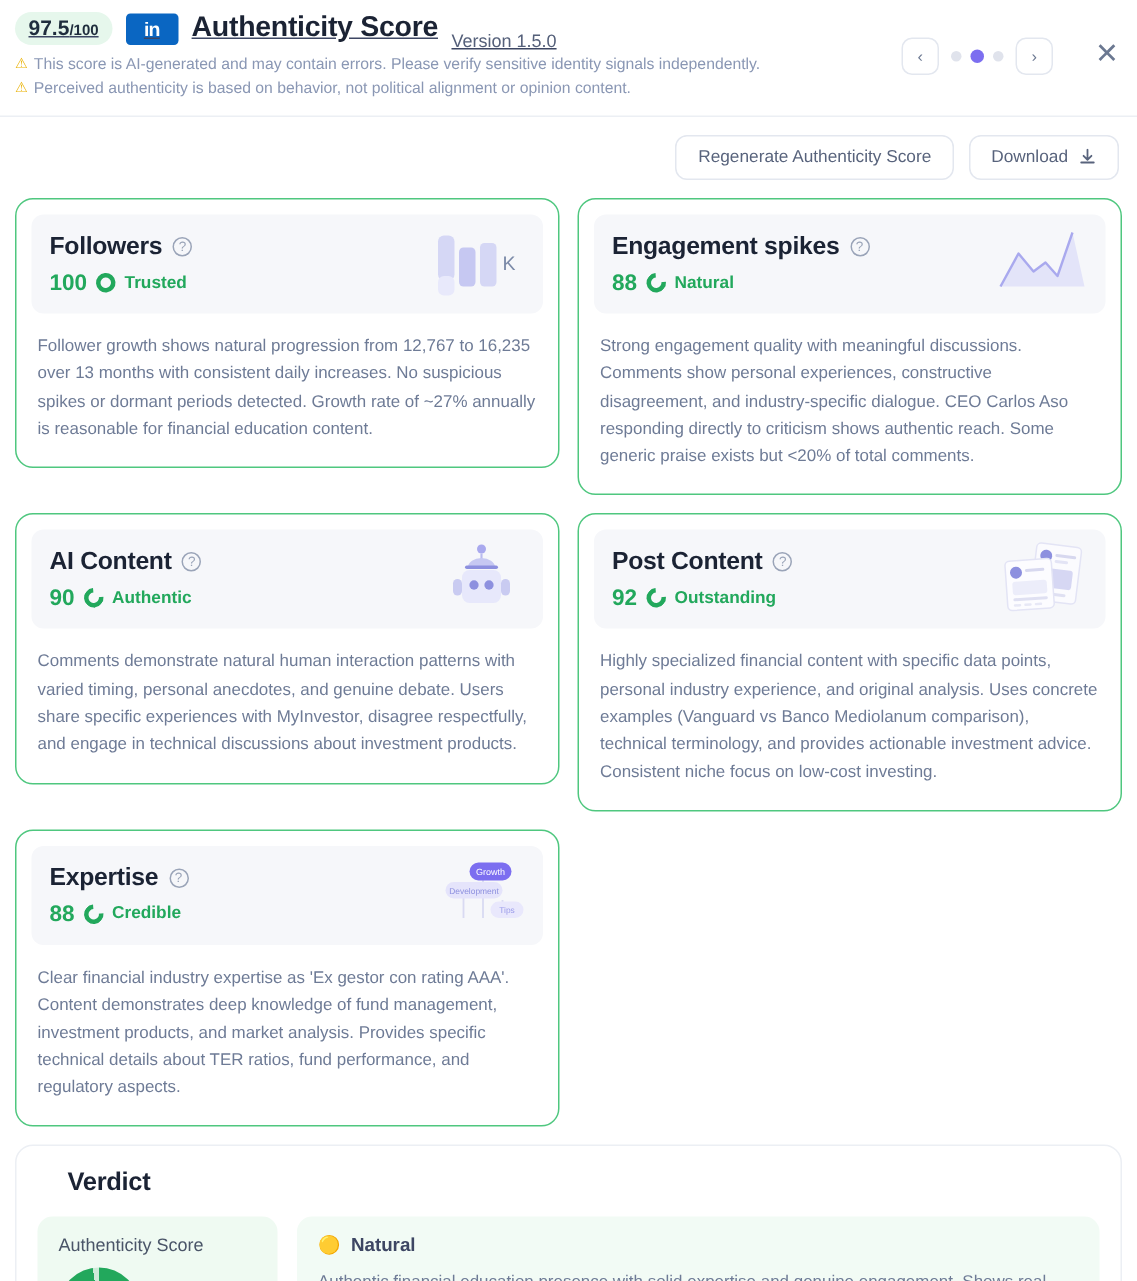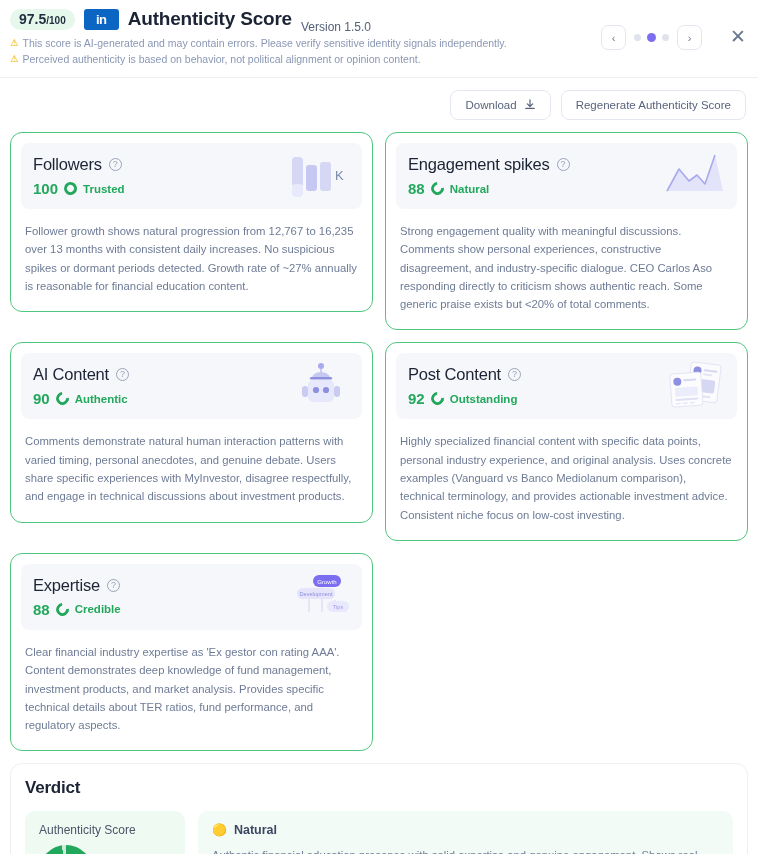--- a/index.html
+++ b/index.html
@@ -18,20 +18,21 @@
     position: relative;
     padding: 6px 10px 4px 10px;
     border-bottom: 1px solid #eceff4;
     height: 78px;
   }
   .header-top {
     display: flex;
     align-items: center;
     gap: 9px;
     height: 26px;
+    text-decoration: underline;
   }
   .score-pill {
     background: #e6f7ec;
     color: #1f2d3d;
     border-radius: 12px;
     padding: 3px 9px 4px 9px;
     font-size: 14px;
     font-weight: 700;
     line-height: 1;
     white-space: nowrap;
@@ -155,21 +156,21 @@
     position: relative;
     min-height: 66px;
   }
   .card-title-row {
     display: flex;
     align-items: center;
     gap: 7px;
   }
   .card-title {
     font-size: 16.5px;
-    font-weight: 400;
+    font-weight: 700;
     color: #1b2334;
     letter-spacing: -0.2px;
   }
   .q-ico {
     width: 13px; height: 13px;
     border: 1.2px solid #9aa4b8;
     border-radius: 50%;
     color: #9aa4b8;
     font-size: 9px;
     display: flex; align-items: center; justify-content: center;
@@ -224,20 +225,21 @@
     border-radius: 12px;
     background: #fff;
     padding: 14px 14px 16px 14px;
   }
   .verdict-title {
     font-size: 17px;
     font-weight: 700;
     color: #1b2334;
     margin-bottom: 13px;
     letter-spacing: -0.2px;
+    margin-left: 20px;
   }
   .verdict-row { display: flex; gap: 13px; align-items: stretch; }
   .verdict-left {
     background: #effaf2;
     border-radius: 10px;
     padding: 12px 14px 14px 14px;
     width: 160px;
     flex: none;
   }
   .vl-label { font-size: 12px; color: #4a5568; margin-bottom: 8px; }
@@ -304,28 +306,28 @@
       <span class="dot active"></span>
       <span class="dot"></span>
     </div>
     <div class="nav-btn">›</div>
   </div>
   <div class="close-x">✕</div>
 </div>
 
 <div class="action-bar">
   <div class="btn">
+    <span>Regenerate Authenticity Score</span>
+  </div>
+  <div class="btn">
     <span>Download</span>
     <svg width="12" height="12" viewBox="0 0 16 16">
       <path d="M8 1v8M4.5 6.5L8 10l3.5-3.5" stroke="#58637c" stroke-width="1.6" fill="none" stroke-linecap="round" stroke-linejoin="round"></path>
       <path d="M2.5 12.5h11" stroke="#58637c" stroke-width="1.8" stroke-linecap="round"></path>
     </svg>
-  </div>
-  <div class="btn">
-    <span>Regenerate Authenticity Score</span>
   </div>
 </div>
 
 <div class="grid">
 
   <div class="card">
     <div class="card-head">
       <div class="card-title-row">
         <span class="card-title">Followers</span>
         <span class="q-ico">?</span>

